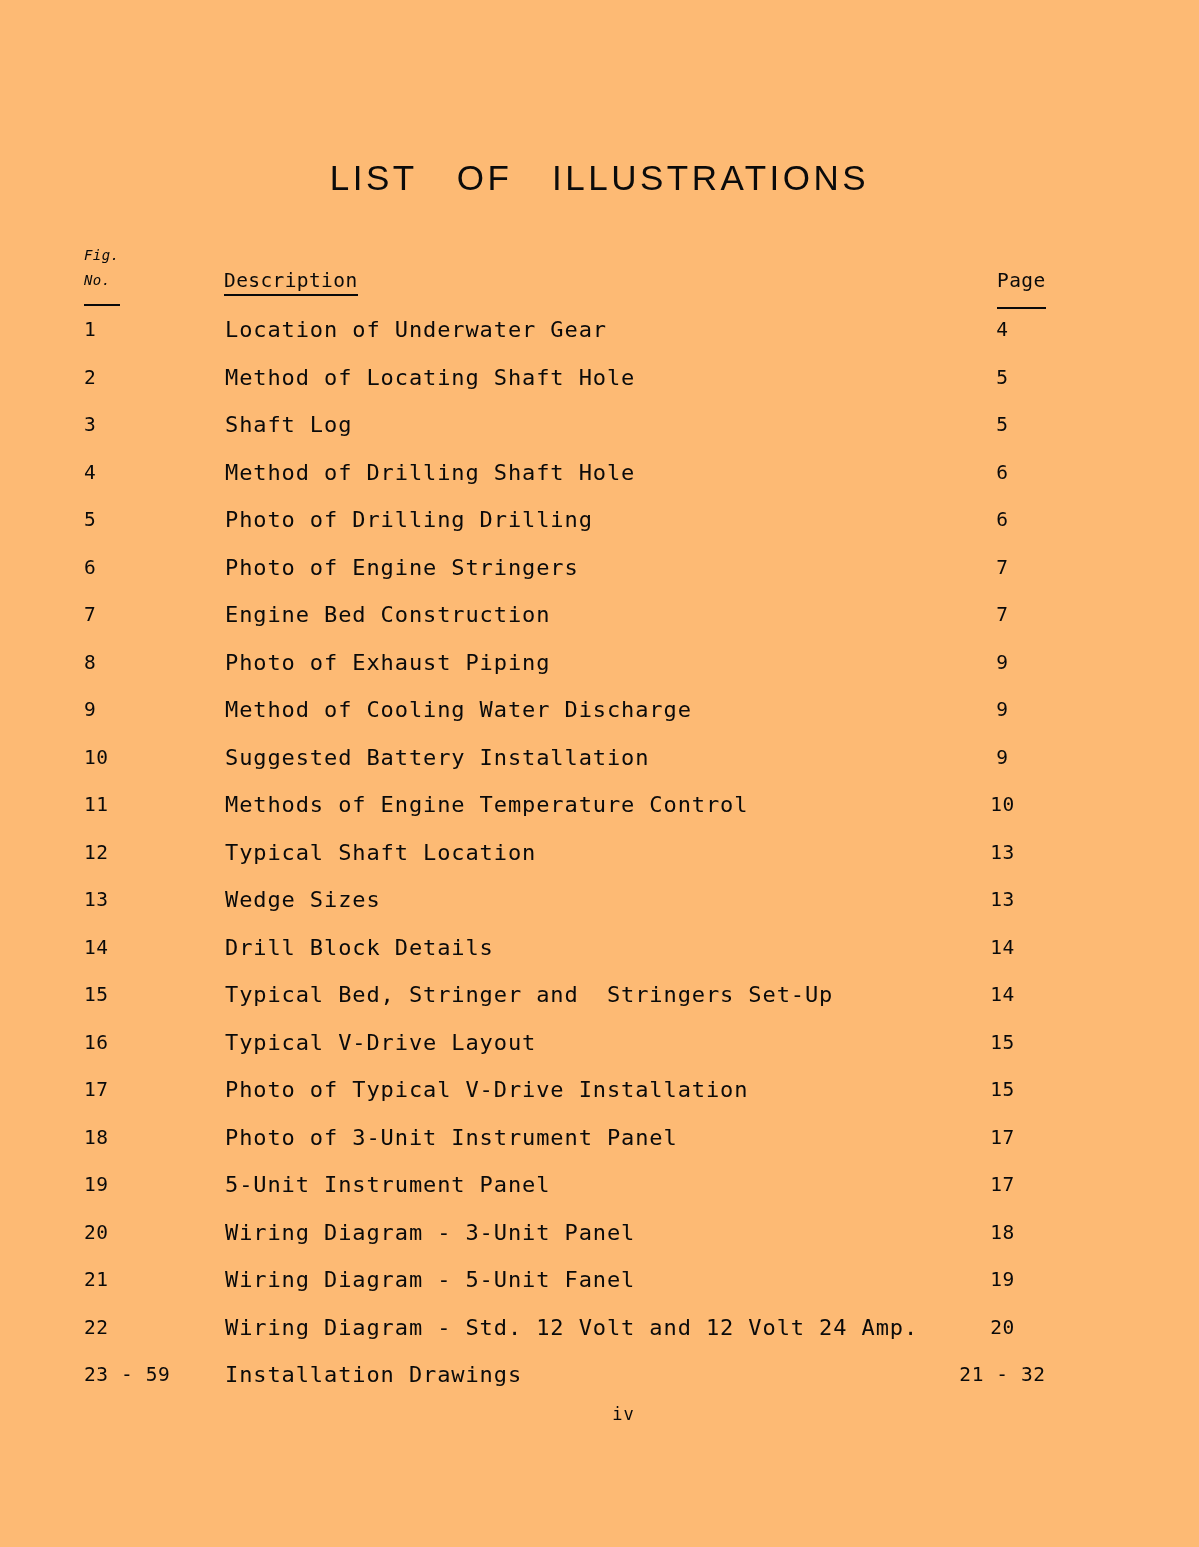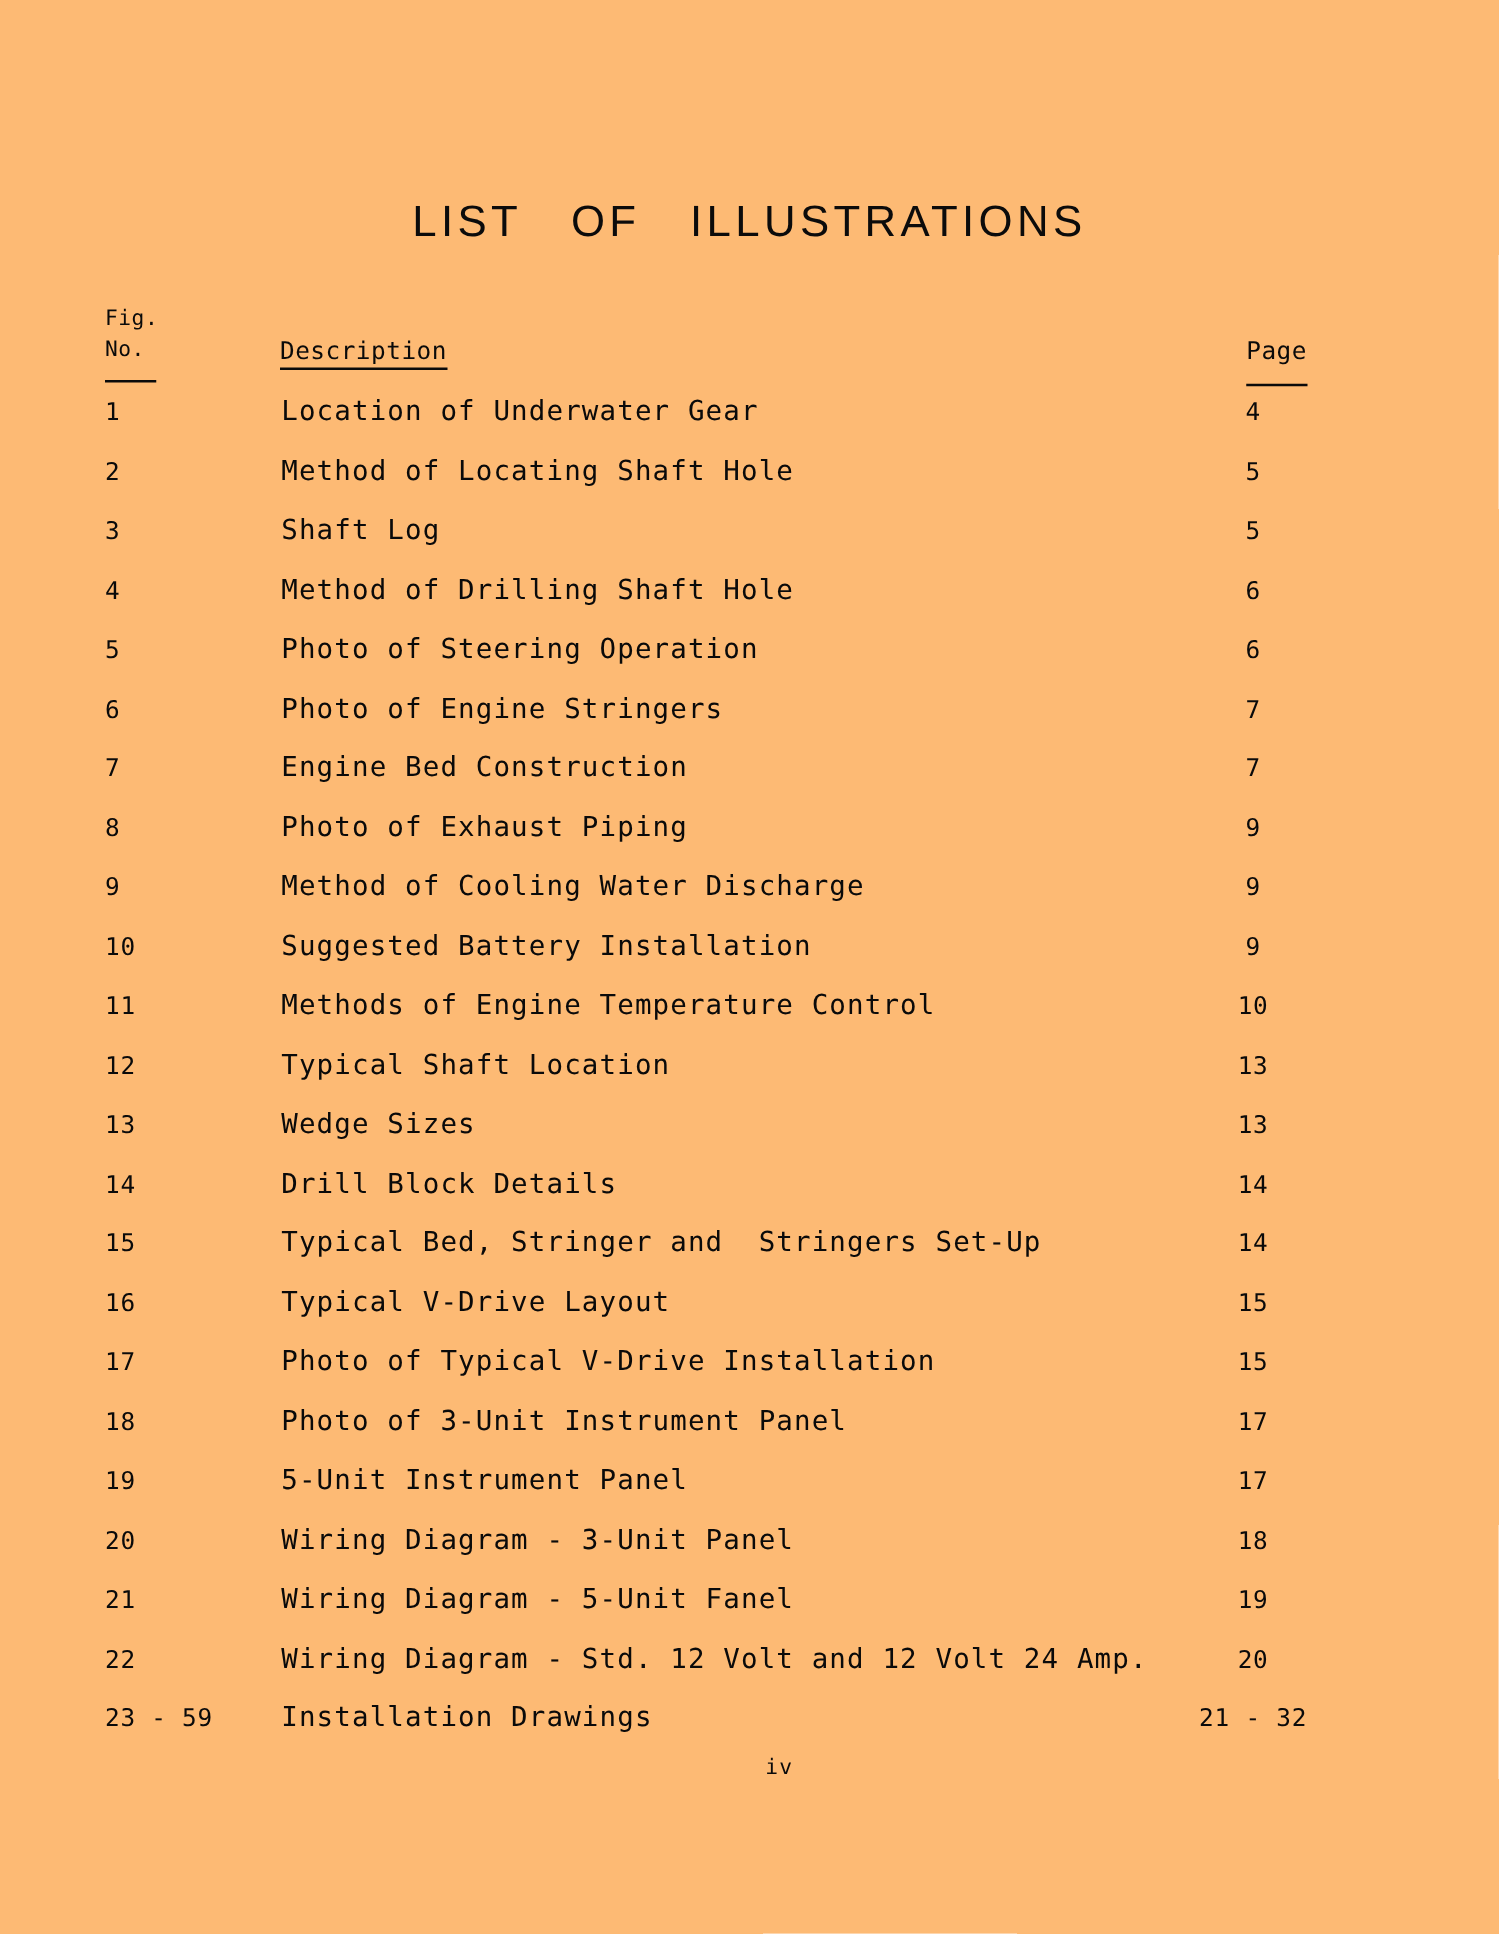--- a/index.html
+++ b/index.html
@@ -37,23 +37,24 @@
     position: absolute;
     top: 243px;
     left: 0;
     width: 1199px;
     height: 56px;
   }
   .head-fig {
     position: absolute;
     left: 84px;
     top: 0;
-    font-size: 17px;
+    font-size: 14px;
     line-height: 25px;
     letter-spacing: 0.4px;
+    font-style: italic;
   }
   .head-fig .line1 { display: block; }
   .head-fig .line2 {
     display: inline-block;
     border-bottom: 2.2px solid #0a0a0a;
     padding-bottom: 11px;
     padding-right: 9px;
   }
   .head-desc {
     position: absolute;
@@ -165,21 +166,21 @@
         <div class="entry-desc">Shaft Log</div>
         <div class="entry-page">5</div>
       </div>
       <div class="entry-row">
         <div class="entry-fig">4</div>
         <div class="entry-desc">Method of Drilling Shaft Hole</div>
         <div class="entry-page">6</div>
       </div>
       <div class="entry-row">
         <div class="entry-fig">5</div>
-        <div class="entry-desc">Photo of Steering Operation</div>
+        <div class="entry-desc">Photo of Drilling Drilling</div>
         <div class="entry-page">6</div>
       </div>
       <div class="entry-row">
         <div class="entry-fig">6</div>
         <div class="entry-desc">Photo of Engine Stringers</div>
         <div class="entry-page">7</div>
       </div>
       <div class="entry-row">
         <div class="entry-fig">7</div>
         <div class="entry-desc">Engine Bed Construction</div>

